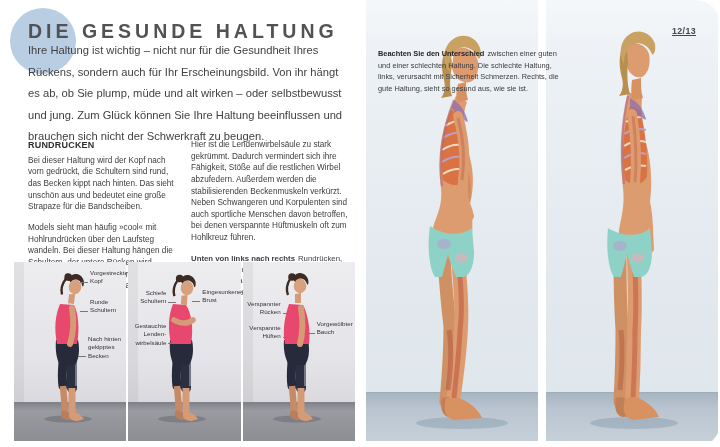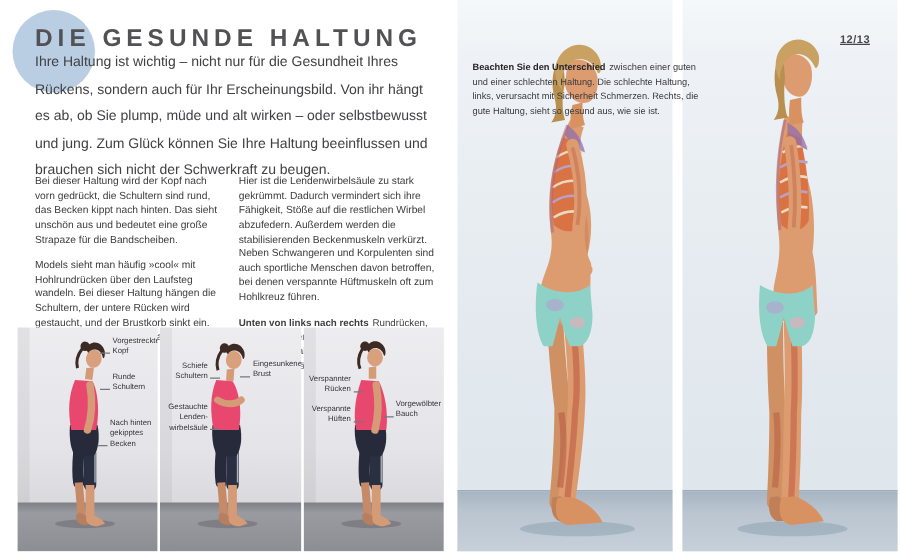--- a/index.html
+++ b/index.html
@@ -1,17 +1,17 @@
 <!DOCTYPE html>
 <html><head>
 <meta charset="utf-8">
 <style>
   html,body{margin:0;padding:0;background:#ffffff;}
   #stage{position:relative;width:720px;height:447px;overflow:hidden;background:#ffffff;
-         font-family:"Liberation Sans","DejaVu Sans",sans-serif;color:#3c3c3f;}
+         font-family:"Liberation Sans","DejaVu Sans",sans-serif;color:#3c3c3f;border-radius:24px;}
   
   .blue-circle{position:absolute;left:10px;top:8px;width:66px;height:66px;border-radius:50%;
                background:#b9cee3;}
   .page-title{position:absolute;left:28px;top:20px;font-size:19.5px;font-weight:600;
               letter-spacing:4px;color:#525255;}
   .intro{position:absolute;left:28px;top:40px;width:318px;font-size:11.2px;line-height:1.92;
          color:#414144;}
   .col{position:absolute;top:139px;font-size:8.2px;line-height:1.42;color:#3c3c3f;}
   .col-l{left:28px;width:154px;}
   .col-r{left:191px;width:157px;}
@@ -54,20 +54,21 @@
 <body>
 
 <div id="stage">
 
   <div>
     <div class="blue-circle"></div>
     <div class="page-title">DIE GESUNDE HALTUNG</div>
     <div class="intro">Ihre Haltung ist wichtig – nicht nur für die Gesundheit Ihres Rückens, sondern auch für Ihr Erscheinungsbild. Von ihr hängt es ab, ob Sie plump, müde und alt wirken – oder selbstbewusst und jung. Zum Glück können Sie Ihre Haltung beeinflussen und brauchen sich nicht der Schwerkraft zu beugen.</div>
 
     <div class="col col-l">
+      <h3>RUNDRÜCKEN</h3>
       <p>Bei dieser Haltung wird der Kopf nach vorn gedrückt, die Schultern sind rund, das Becken kippt nach hinten. Das sieht unschön aus und bedeutet eine große Strapaze für die Bandscheiben.</p>
       <p>Models sieht man häufig »cool« mit Hohlrundrücken über den Laufsteg wandeln. Bei dieser Haltung hängen die Schultern, der untere Rücken wird gestaucht, und der Brustkorb sinkt ein. Besser ist: gerade stehen, aufrecht gehen!</p>
     </div>
 
     <div class="col col-r">
       <p>Hier ist die Lendenwirbelsäule zu stark gekrümmt. Dadurch vermindert sich ihre Fähigkeit, Stöße auf die restlichen Wirbel abzufedern. Außerdem werden die stabilisierenden Beckenmuskeln verkürzt. Neben Schwangeren und Korpulenten sind auch sportliche Menschen davon betroffen, bei denen verspannte Hüftmuskeln oft zum Hohlkreuz führen.</p>
       <div class="cap">
         <b>Unten von links nach rechts</b><span>Rundrücken, Hohlrundrücken und Hohlkreuz sind drei häufige Fehlhaltungen. Jede verursacht früher oder später gesundheitliche Probleme.</span>
       </div>
     </div>

